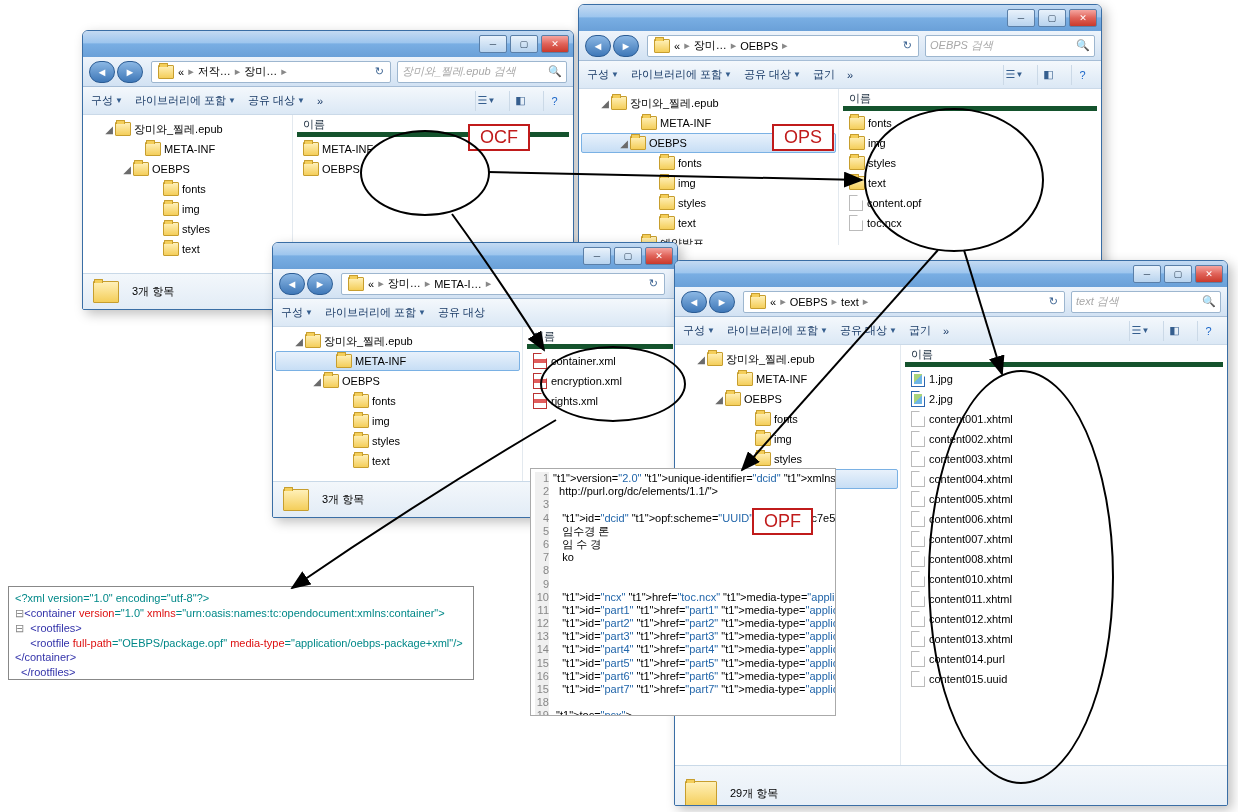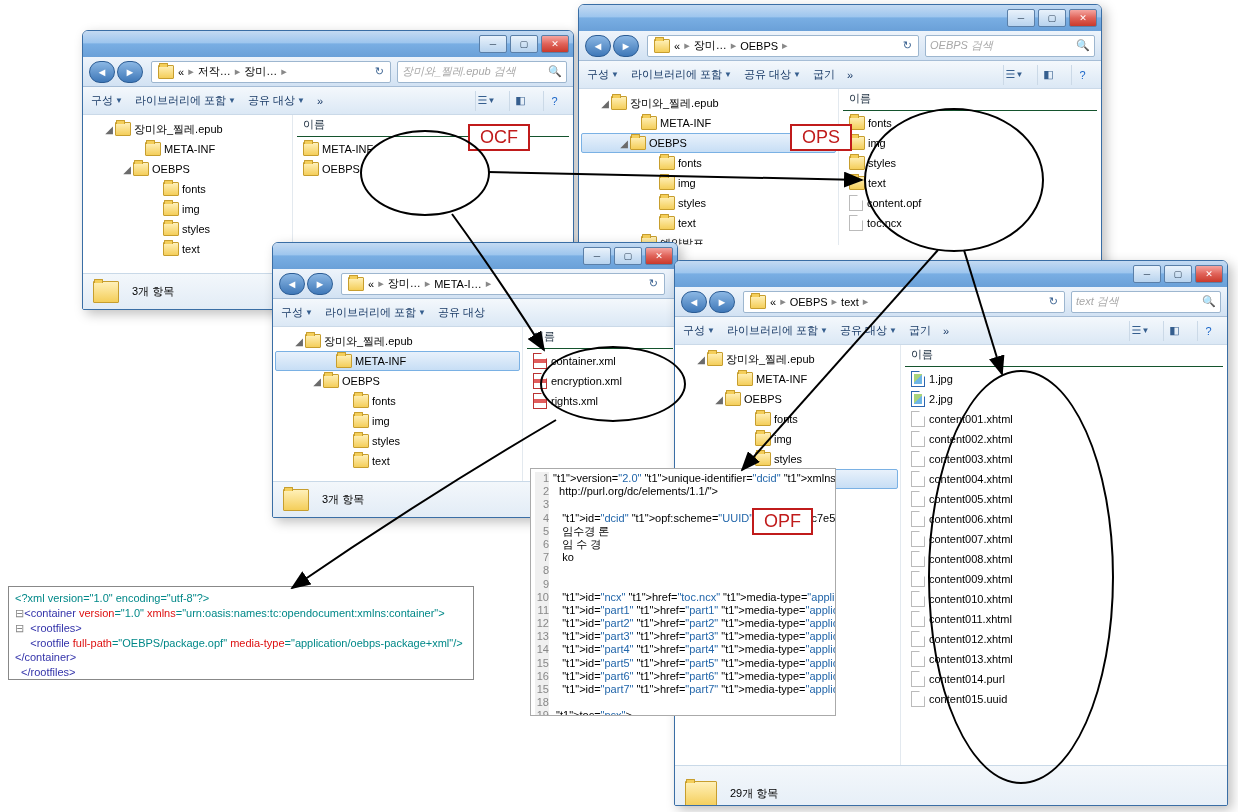--- a/index.html
+++ b/index.html
@@ -24,21 +24,21 @@
 .body{display:flex;height:calc(100% - 26px - 30px - 28px - 36px)}
 .tree{width:210px;border-right:1px solid #e3e9ef;padding:4px 2px;overflow:auto;background:#fff}
 .tree .row{display:flex;align-items:center;height:20px;white-space:nowrap}
 .tree .row.sel{background:linear-gradient(180deg,#e8f1fb,#c7def5);border:1px solid #7ab1e4;border-radius:2px}
 .tree .ind{display:inline-block}
 .tree .exp{width:12px;text-align:center;color:#6b6b6b;font-size:10px}
 .fico{width:16px;height:14px;display:inline-block;margin-right:3px;vertical-align:middle}
 .folder{background:linear-gradient(180deg,#fff0b8,#f4ce5a);border:1px solid #c79e2e;border-radius:0 1px 1px 1px;position:relative}
 .folder:before{content:"";position:absolute;top:-3px;left:0;width:7px;height:3px;background:#f4ce5a;border:1px solid #c79e2e;border-bottom:none;border-radius:1px 1px 0 0}
 .list{flex:1;padding:2px 4px;overflow:auto}
-.list .hdr{height:20px;display:flex;align-items:flex-start;border-bottom:1px solid #14532d;color:#234;padding-left:6px;margin-bottom:2px;font-size:11px}
+.list .hdr{height:20px;display:flex;align-items:flex-start;border-bottom:5px solid #14532d;color:#234;padding-left:6px;margin-bottom:2px;font-size:11px}
 .list .row{display:flex;align-items:center;height:20px;padding-left:6px}
 .fileico{width:14px;height:16px;border:1px solid #bbb;background:#fff;margin-right:4px;position:relative}
 .fileico:after{content:"";position:absolute;right:-1px;top:-1px;border:3px solid transparent;border-top-color:#fff;border-right-color:#fff}
 .fileico.xml{border-color:#b33}
 .fileico.xml:before{content:"";position:absolute;left:0;right:0;top:5px;height:4px;background:#e15d5d}
 .fileico.img{border-color:#2b66b0}
 .fileico.img:before{content:"";position:absolute;left:2px;right:2px;top:2px;bottom:2px;background:linear-gradient(135deg,#a7d37d 50%,#6fb5e4 50%)}
 .status{height:36px;background:linear-gradient(180deg,#f3f7fb,#e2ecf6);border-top:1px solid #c9d9e8;display:flex;align-items:center;padding:0 10px;gap:10px}
 .status .thumb{width:26px;height:22px}
 .label{position:absolute;border:2px solid #c01b1b;color:#c01b1b;font-size:18px;font-weight:400;padding:1px 10px;background:#fff}
@@ -560,24 +560,20 @@
           <div class="row">
             <span class="fileico"></span>
             <span>content007.xhtml</span>
           </div>
           <div class="row">
             <span class="fileico"></span>
             <span>content008.xhtml</span>
           </div>
           <div class="row">
             <span class="fileico"></span>
-            <span>content009.xhtml</span>
-          </div>
-          <div class="row">
-            <span class="fileico"></span>
             <span>content010.xhtml</span>
           </div>
           <div class="row">
             <span class="fileico"></span>
             <span>content011.xhtml</span>
           </div>
           <div class="row">
             <span class="fileico"></span>
             <span>content012.xhtml</span>
           </div>
@@ -627,21 +623,21 @@
     <span class="ln"><span class="gutter">13</span>   <opf:item <span="" class="&lt;span">"t1"&gt;id=<span class="t2">"part3"</span> <span class="&lt;span">"t1"</span>&gt;href=<span class="t2">"part3"</span> <span class="&lt;span">"t1"</span>&gt;media-type=<span class="t2">"application/xhtml+xml"</span>/&gt;</opf:item></span>
     <span class="ln"><span class="gutter">14</span>   <opf:item <span="" class="&lt;span">"t1"&gt;id=<span class="t2">"part4"</span> <span class="&lt;span">"t1"</span>&gt;href=<span class="t2">"part4"</span> <span class="&lt;span">"t1"</span>&gt;media-type=<span class="t2">"application/xhtml+xml"</span>/&gt;</opf:item></span>
     <span class="ln"><span class="gutter">15</span>   <opf:item <span="" class="&lt;span">"t1"&gt;id=<span class="t2">"part5"</span> <span class="&lt;span">"t1"</span>&gt;href=<span class="t2">"part5"</span> <span class="&lt;span">"t1"</span>&gt;media-type=<span class="t2">"application/xhtml+xml"</span>/&gt;</opf:item></span>
     <span class="ln"><span class="gutter">16</span>   <opf:item <span="" class="&lt;span">"t1"&gt;id=<span class="t2">"part6"</span> <span class="&lt;span">"t1"</span>&gt;href=<span class="t2">"part6"</span> <span class="&lt;span">"t1"</span>&gt;media-type=<span class="t2">"application/xhtml+xml"</span>/&gt;</opf:item></span>
     <span class="ln"><span class="gutter">15</span>   <opf:item <span="" class="&lt;span">"t1"&gt;id=<span class="t2">"part7"</span> <span class="&lt;span">"t1"</span>&gt;href=<span class="t2">"part7"</span> <span class="&lt;span">"t1"</span>&gt;media-type=<span class="t2">"application/xhtml+xml"</span>/&gt;</opf:item></span>
     <span class="ln"><span class="gutter">18</span> </span>
     <span class="ln"><span class="gutter">19</span> <opf:spine <span="" class="&lt;span">"t1"&gt;toc=<span class="t2">"ncx"</span>&gt;</opf:spine></span>
   </div>
 
 <div class="label" style="left:468px;top:124px;z-index:150">OCF</div>
-<div class="label" style="left:790px;top:124px;z-index:150">OPS</div>
+<div class="label" style="left:772px;top:124px;z-index:150">OPS</div>
 <div class="label" style="left:752px;top:508px;z-index:150">OPF</div>
 
 <div class="ellipse" style="left:360px;top:130px;width:130px;height:86px"></div>
 <div class="ellipse" style="left:864px;top:108px;width:180px;height:144px"></div>
 <div class="ellipse" style="left:540px;top:346px;width:146px;height:76px"></div>
 <div class="ellipse" style="left:928px;top:370px;width:186px;height:414px"></div>
 
 <svg class="overlay">
  <defs>
       <marker id="ah" markerWidth="10" markerHeight="8" refX="9" refY="4" orient="auto">

